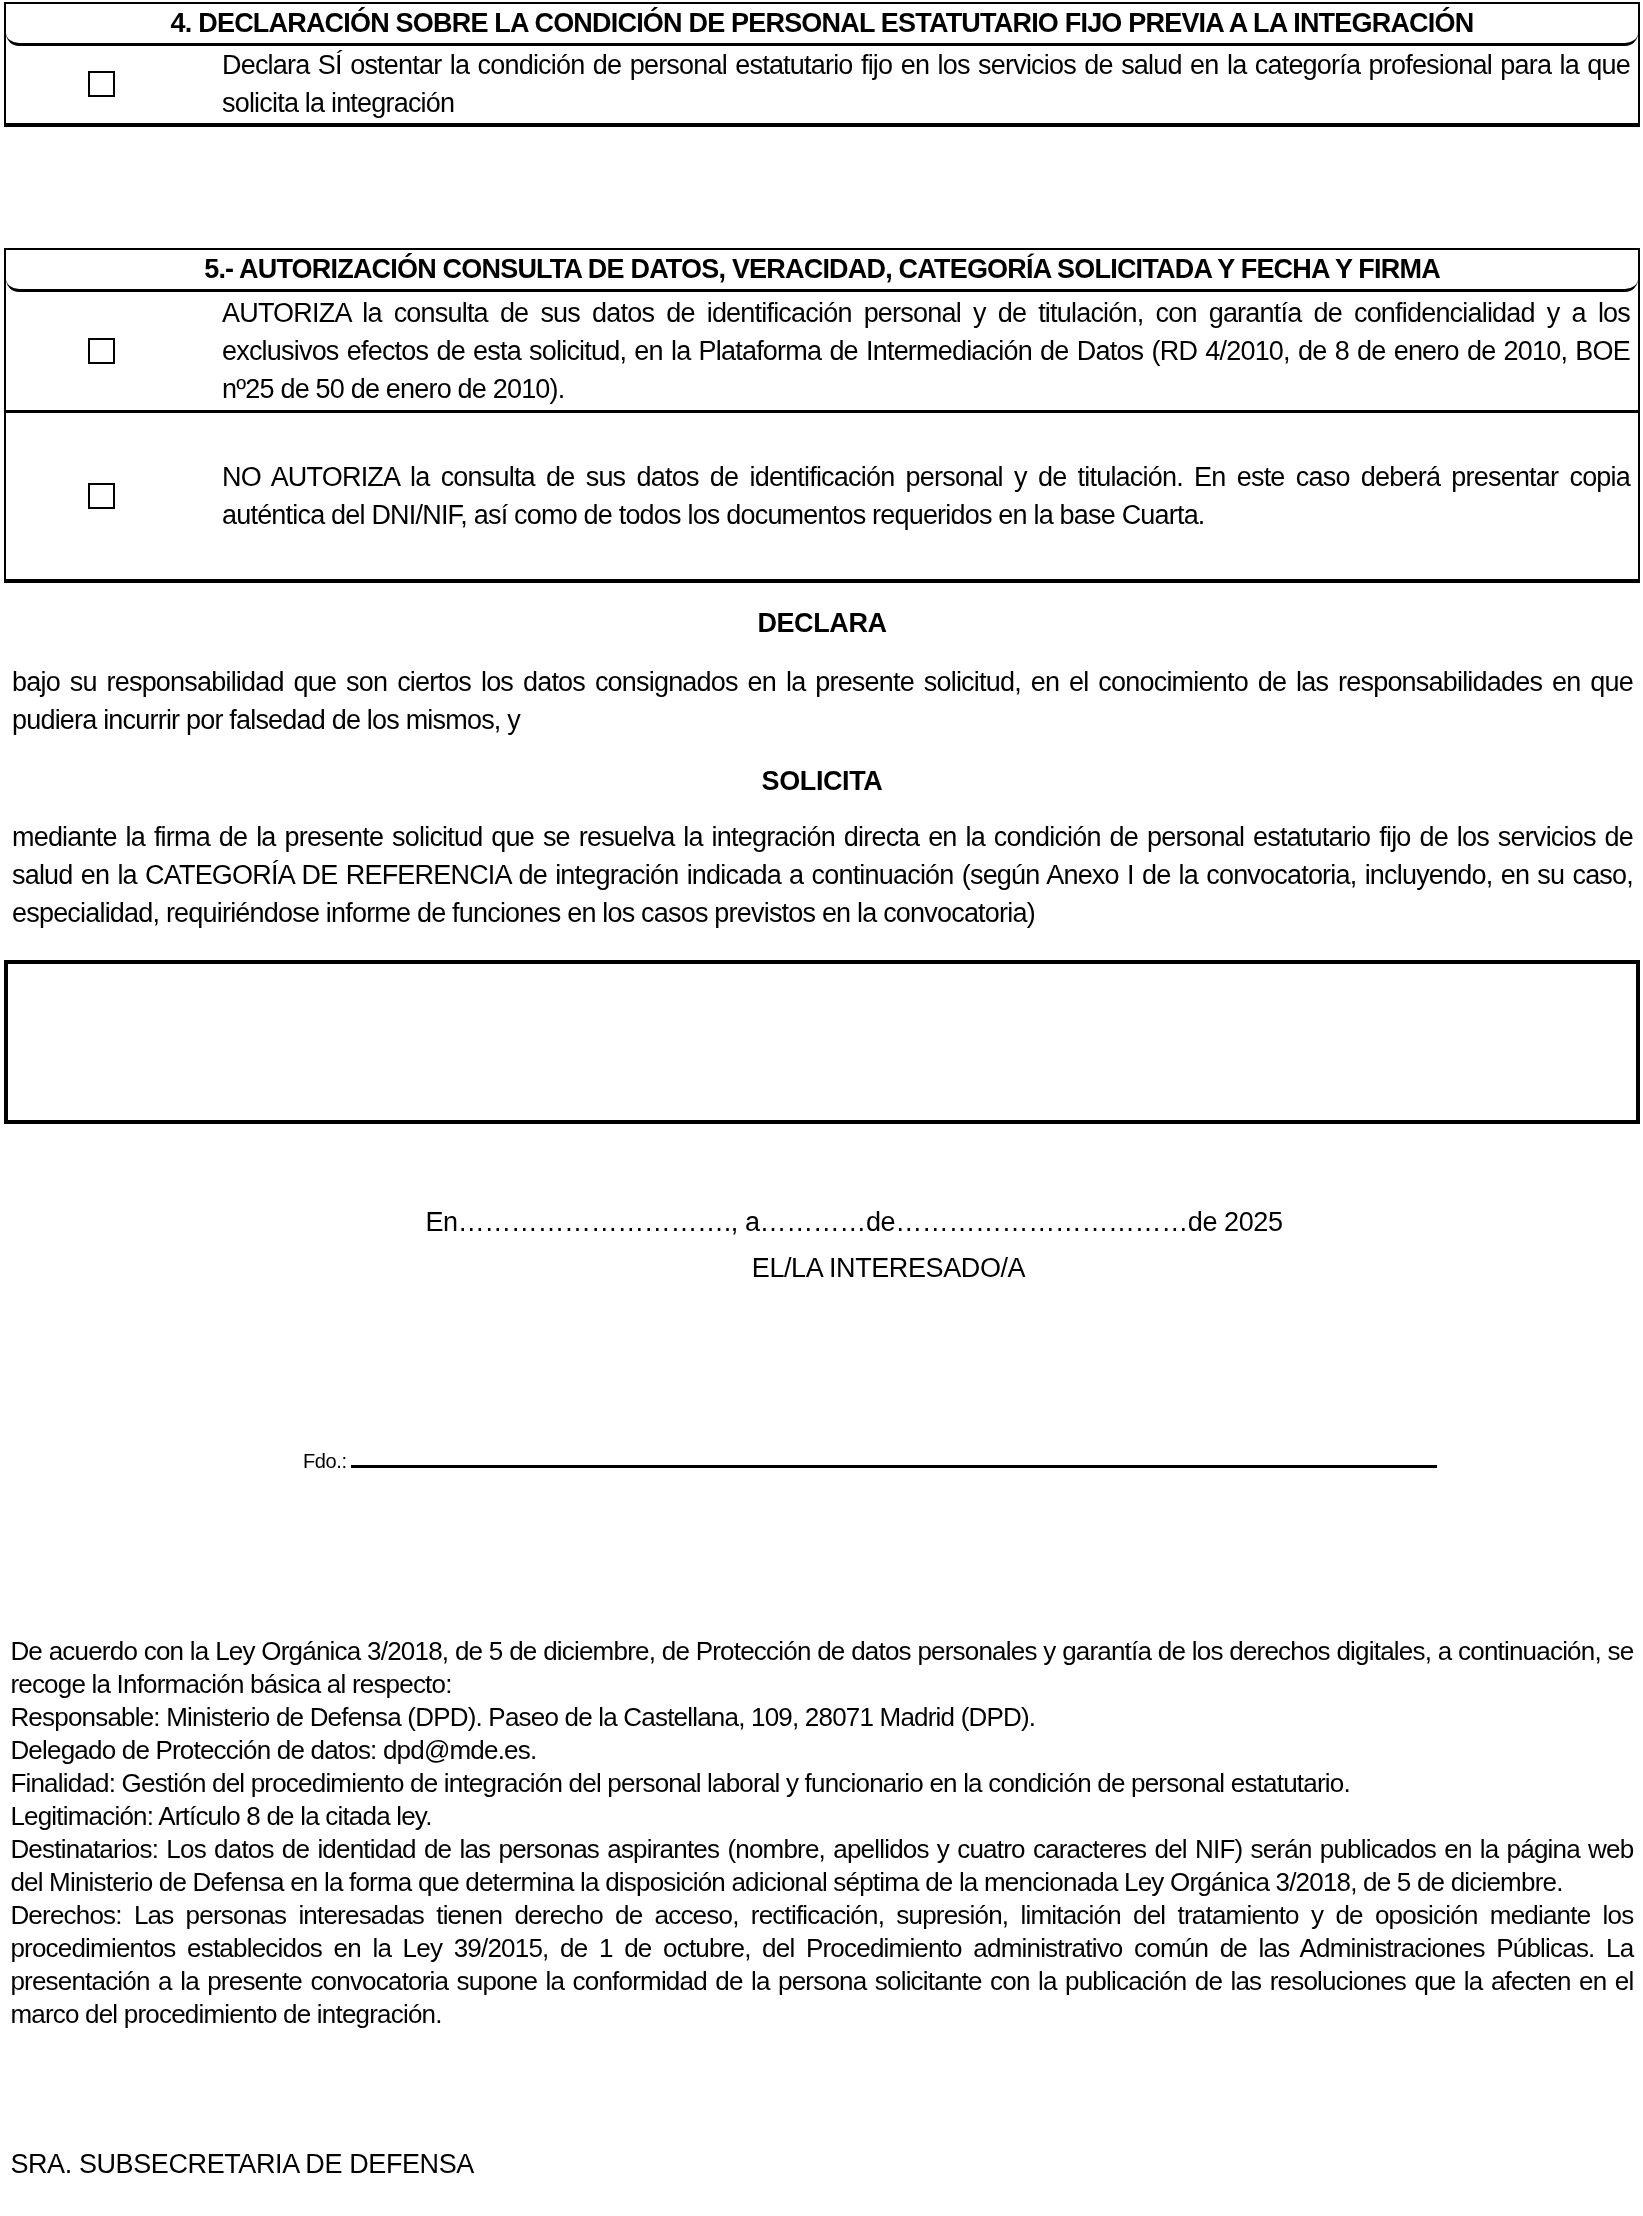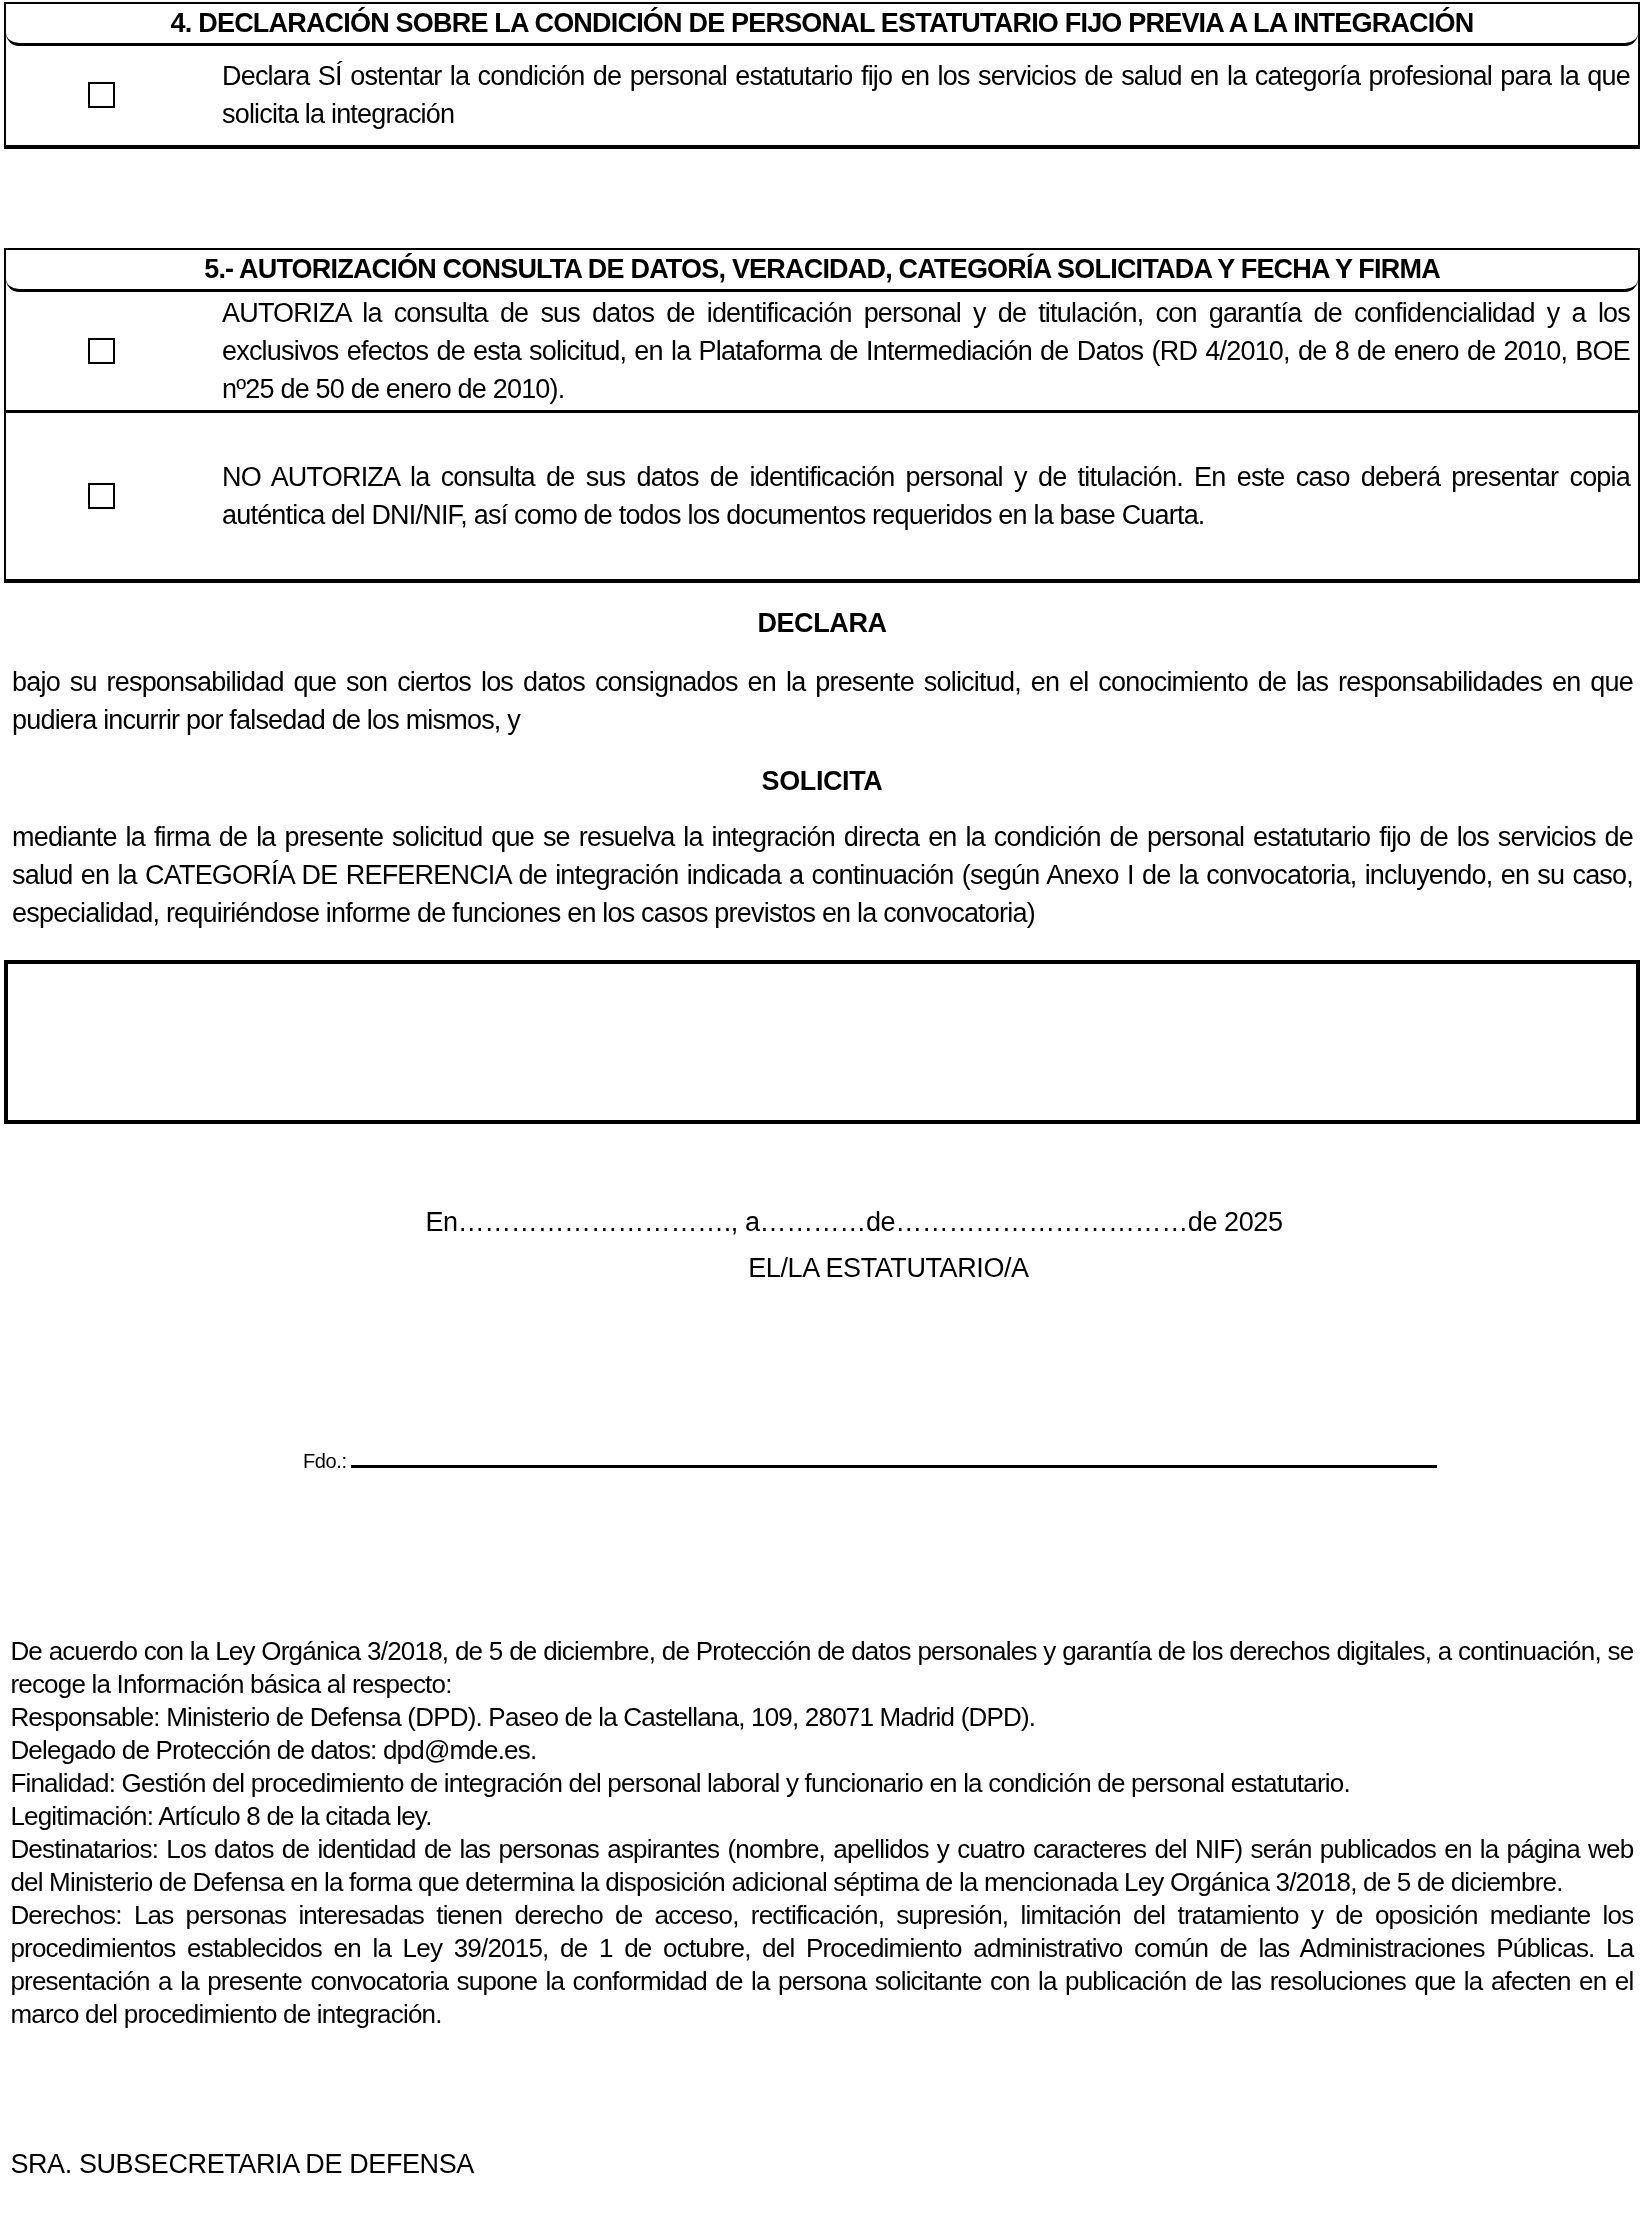--- a/index.html
+++ b/index.html
@@ -49,21 +49,21 @@
     flex: 1;
     display: flex; align-items: center;
     padding-right: 8px;
   }
   .txt-cell .jt {
     display: block; width: 100%;
     font-size: 27px; letter-spacing: -0.8px; line-height: 38px;
     text-align: justify;
   }
 
-  .r-h97  { height: 99px;  }
+  .r-h97  { height: 77px;  }
   .r-h148 { height: 118px; }
   .r-h212 { height: 169px; }
 
   
   .mid-title {
     position: absolute; left: 0; width: 1644px;
     text-align: center;
     font-weight: bold; font-size: 27px; letter-spacing: -0.4px;
   }
   .para {
@@ -158,21 +158,21 @@
 
   <div class="mid-title" style="top:608px;">DECLARA</div>
   <div class="para" style="top:663px;">bajo su responsabilidad que son ciertos los datos consignados en la presente solicitud, en el conocimiento de las responsabilidades en que pudiera incurrir por falsedad de los mismos, y</div>
 
   <div class="mid-title" style="top:766px;">SOLICITA</div>
   <div class="para" style="top:818px;">mediante la firma de la presente solicitud que se resuelva la integración directa en la condición de personal estatutario fijo de los servicios de salud en la CATEGORÍA DE REFERENCIA de integración indicada a continuación (según Anexo I de la convocatoria, incluyendo, en su caso, especialidad, requiriéndose informe de funciones en los casos previstos en la convocatoria)</div>
 
   <div class="category-box"></div>
 
   <div class="date-line">En…………………………., a…………de……………………………de 2025</div>
-  <div class="interesado-line">EL/LA ESTATUTARIO/A</div>
+  <div class="interesado-line">EL/LA INTERESADO/A</div>
 
   <div class="fdo-block">
     <span>Fdo.:</span><span class="sig-line"></span>
   </div>
 
   <div class="legal">
     <p>De acuerdo con la Ley Orgánica 3/2018, de 5 de diciembre, de Protección de datos personales y garantía de los derechos digitales, a continuación, se recoge la Información básica al respecto:</p>
     <p>Responsable: Ministerio de Defensa (DPD). Paseo de la Castellana, 109, 28071 Madrid (DPD).</p>
     <p>Delegado de Protección de datos: dpd@mde.es.</p>
     <p>Finalidad: Gestión del procedimiento de integración del personal laboral y funcionario en la condición de personal estatutario.</p>

